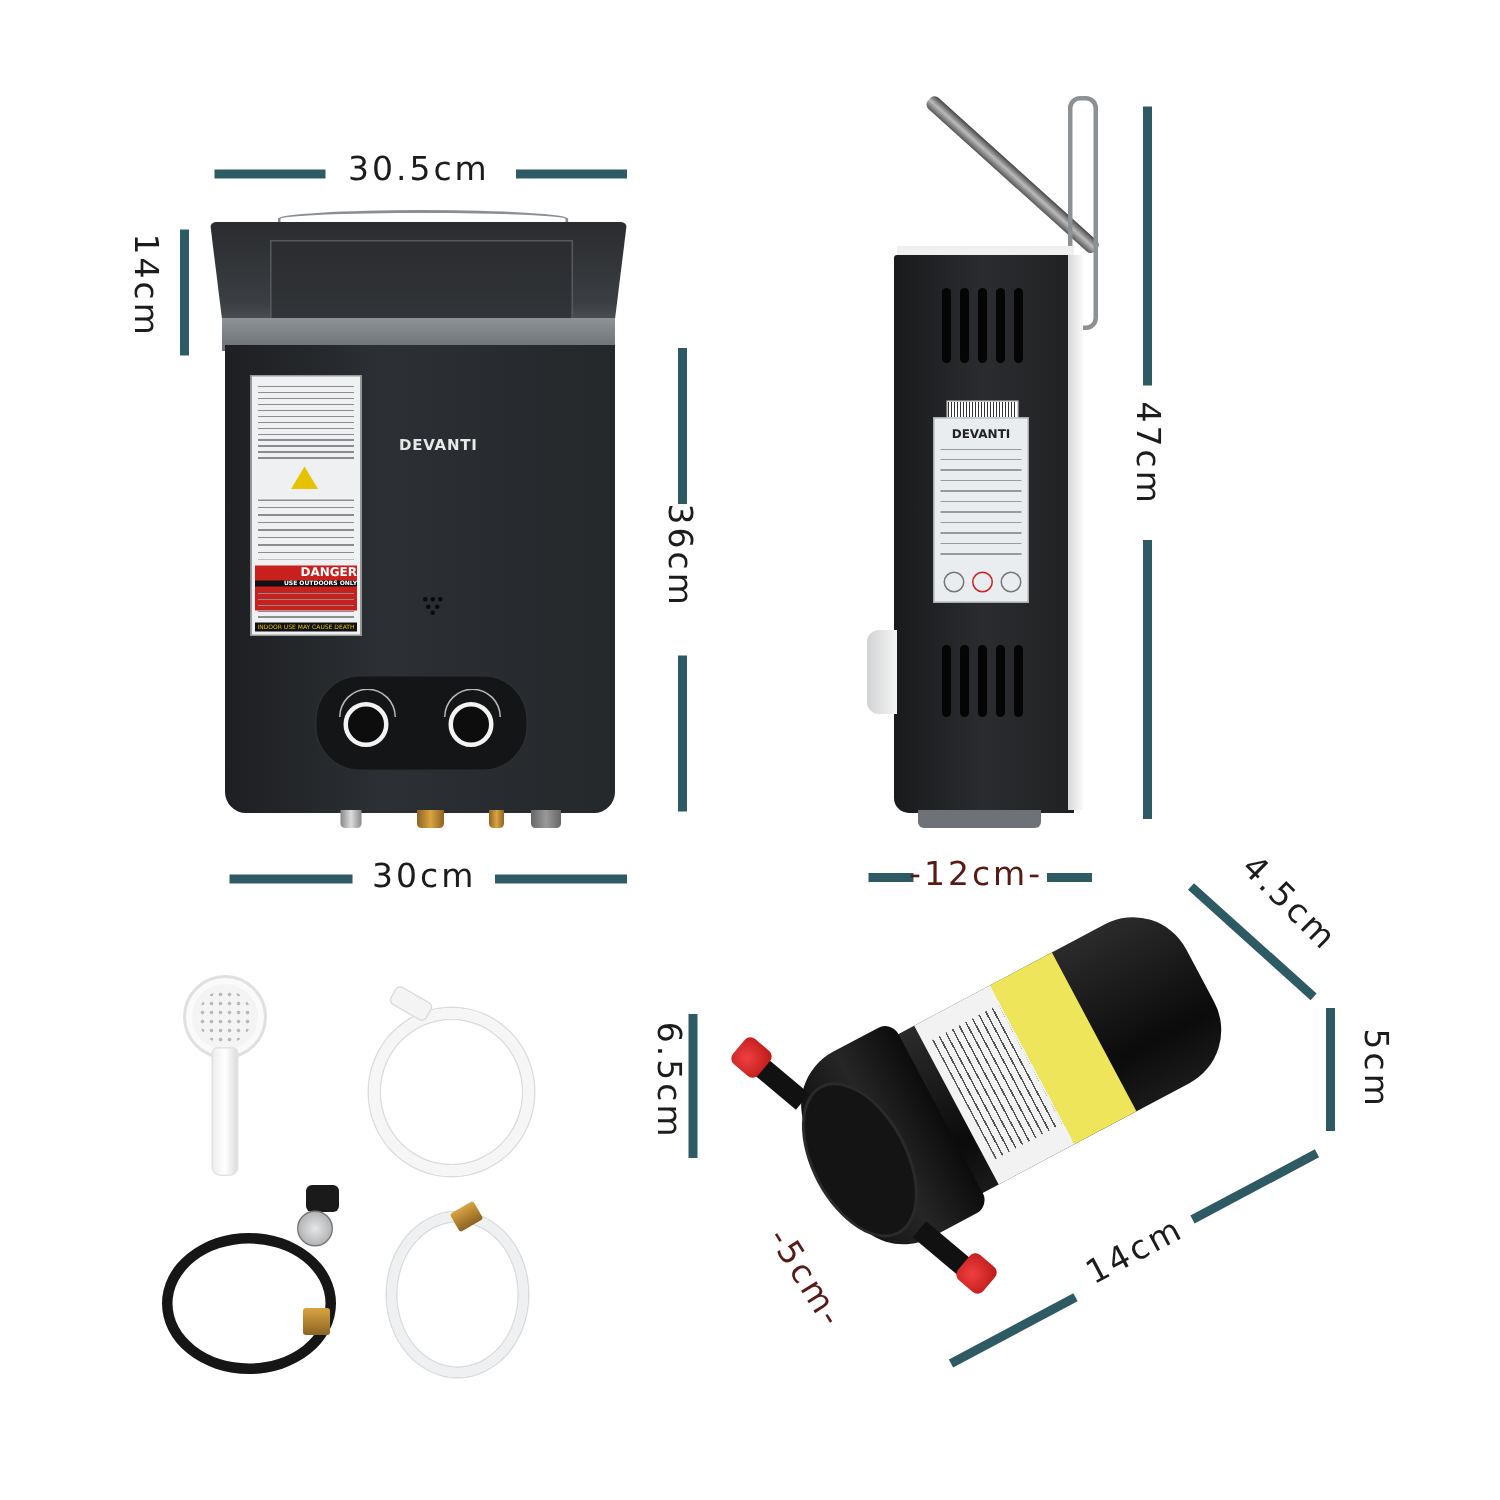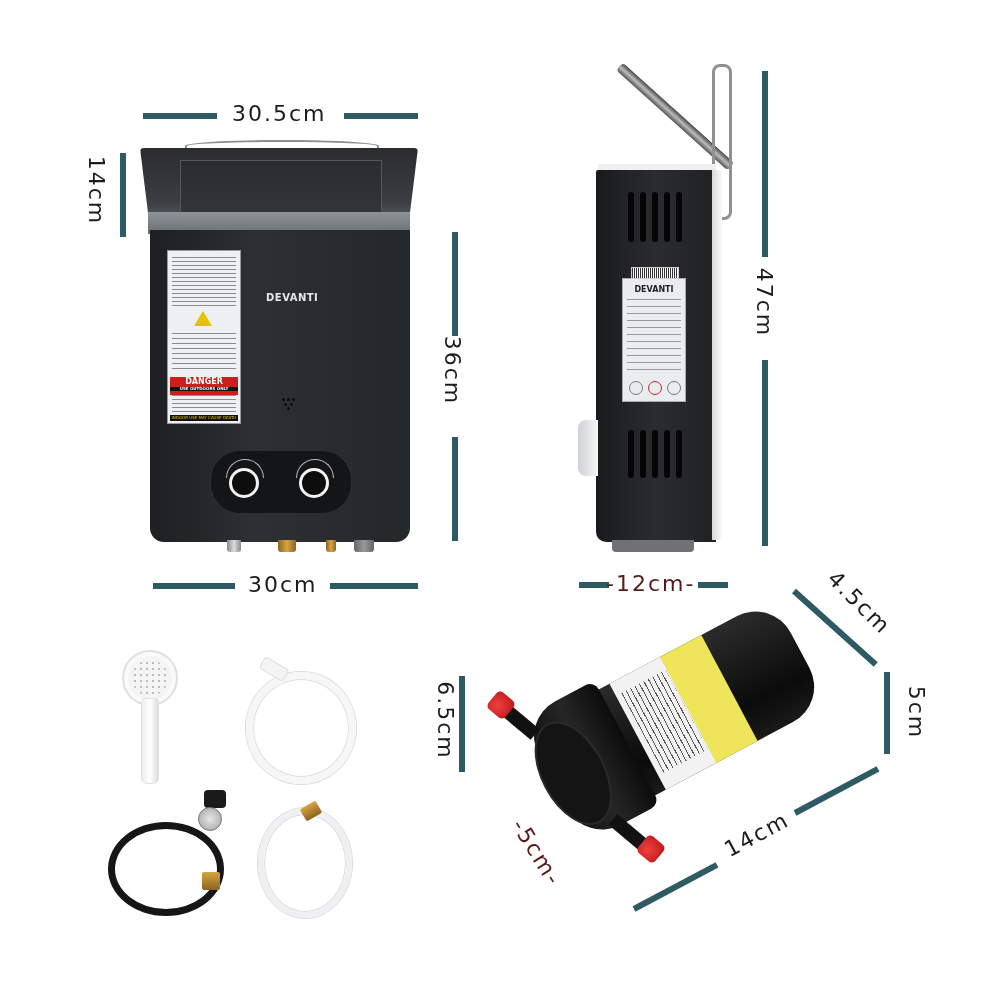--- a/index.html
+++ b/index.html
@@ -13,21 +13,21 @@
   
   .front-body{left:150px;top:230px;width:260px;height:312px;background:linear-gradient(90deg,#1d1f22 0%,#2c2f33 40%,#25282b 100%);border-radius:0 0 14px 14px;}
   .front-hood{left:140px;top:148px;width:278px;height:90px;background:linear-gradient(180deg,#2a2c2f 0%,#3b3e42 60%,#6f7478 100%);clip-path:polygon(0 0,100% 0,96% 100%,4% 100%);border-radius:4px 4px 0 0;}
   .front-hood-inner{left:180px;top:160px;width:200px;height:60px;background:linear-gradient(180deg,#2a2c2f 0%,#33363a 100%);border:1px solid #55595d;}
   .front-strip{left:148px;top:212px;width:262px;height:22px;background:linear-gradient(180deg,#8e9397,#6a6f73);}
   .front-handle{left:185px;top:140px;width:190px;height:10px;border:2px solid #8a8f93;border-bottom:none;border-radius:60% 60% 0 0;}
   .warn-label{left:167px;top:250px;width:72px;height:172px;background:#eef0f2;border:1px solid #999;}
   .warn-label .lines{position:absolute;left:4px;top:6px;right:4px;height:50px;background:repeating-linear-gradient(180deg,#8a8c8f 0 1px,transparent 1px 4px);}
   .warn-label .tri{position:absolute;left:26px;top:60px;width:0;height:0;border-left:9px solid transparent;border-right:9px solid transparent;border-bottom:15px solid #e6c200;}
   .warn-label .lines2{position:absolute;left:4px;top:82px;right:4px;height:40px;background:repeating-linear-gradient(180deg,#8a8c8f 0 1px,transparent 1px 5px);}
-  .warn-label .danger{position:absolute;left:2px;top:126px;right:2px;height:18px;background:#c8201c;color:#fff;font-size:8px;font-weight:bold;text-align:center;line-height:10px;}
+  .warn-label .danger{position:absolute;left:2px;top:126px;right:2px;height:30px;background:#c8201c;color:#fff;font-size:8px;font-weight:bold;text-align:right;line-height:10px;}
   .warn-label .danger small{display:block;font-size:4px;line-height:4px;background:#111;}
   .warn-label .lines3{position:absolute;left:4px;top:144px;right:4px;height:18px;background:repeating-linear-gradient(180deg,#8a8c8f 0 1px,transparent 1px 4px);}
   .warn-label .footer{position:absolute;left:2px;bottom:2px;right:2px;height:6px;background:#111;color:#e6c200;font-size:4px;text-align:center;line-height:6px;}
   .brand{left:266px;top:292px;color:#e8e8e8;font-size:10px;font-weight:bold;letter-spacing:0.5px;}
   .vent-dots{left:282px;top:398px;width:14px;height:12px;}
   .vent-dots i{position:absolute;width:3px;height:3px;background:#0b0b0c;border-radius:50%;}
   .control-panel{left:210px;top:450px;width:140px;height:62px;background:#141516;border-radius:30px;border:1px solid #2c2e30;}
   .knob{position:absolute;width:24px;height:24px;border:3px solid #f3f3f3;border-radius:50%;background:#0d0d0e;}
   .knob-arc{position:absolute;width:36px;height:18px;border:1px solid #bbb;border-bottom:none;border-radius:36px 36px 0 0;}
   .fitting{position:absolute;top:540px;height:12px;border-radius:0 0 3px 3px;}

